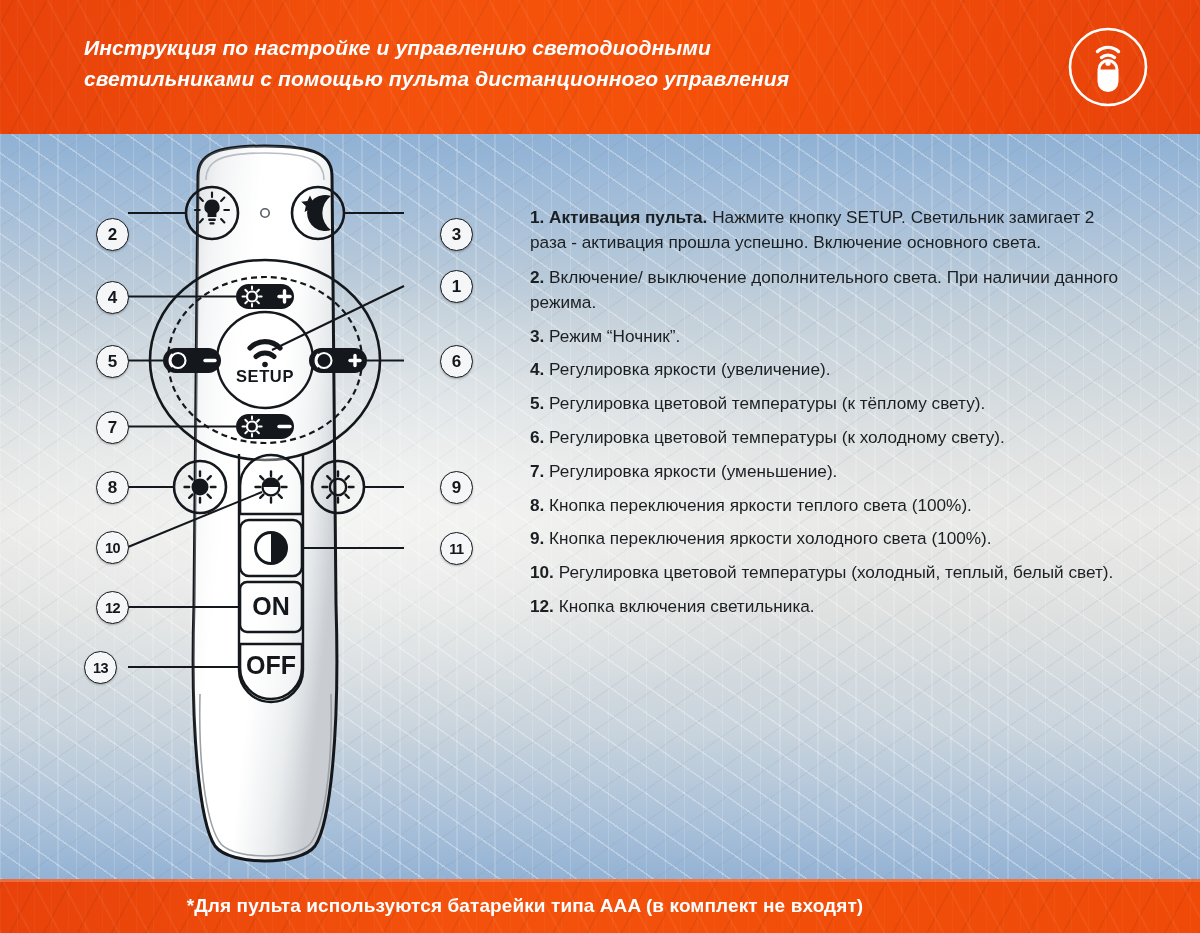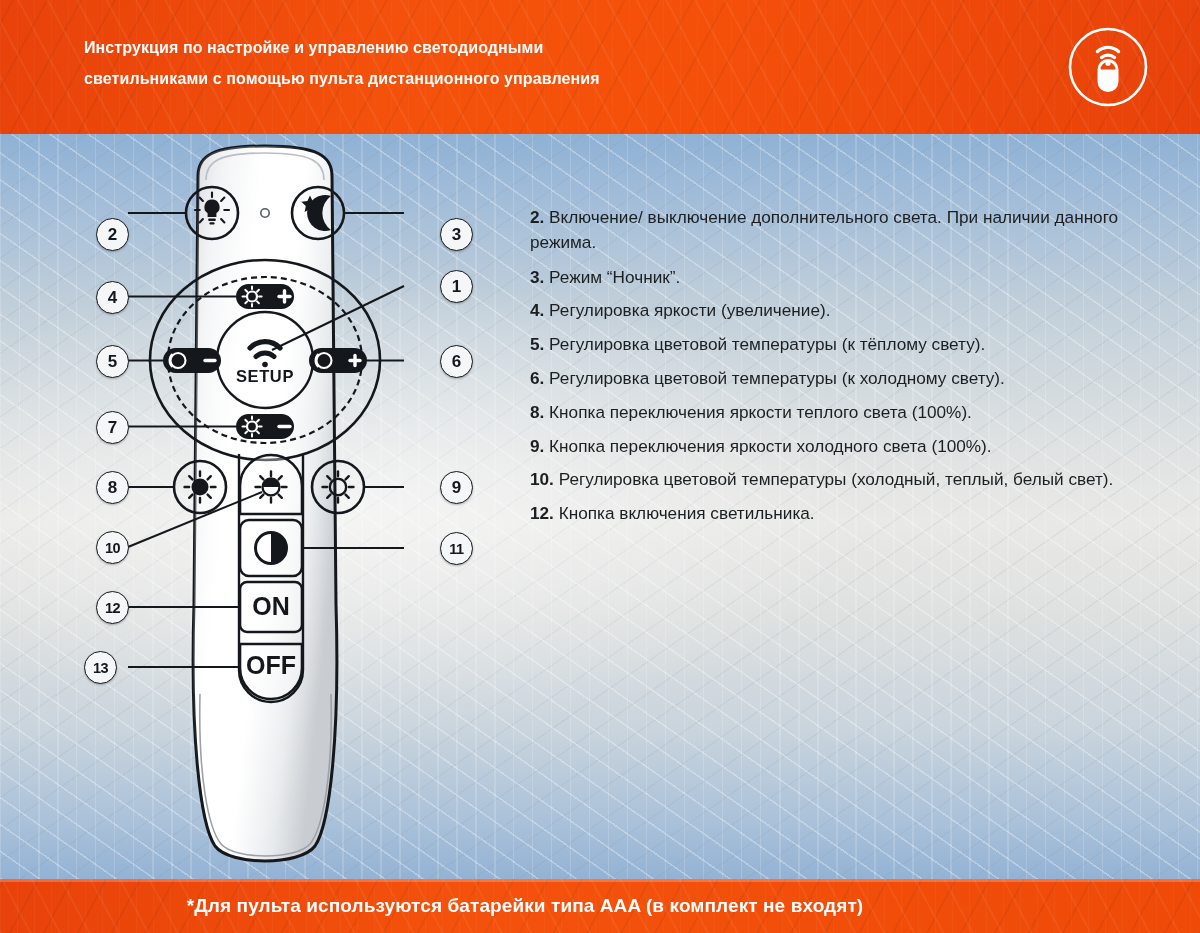--- a/index.html
+++ b/index.html
@@ -18,22 +18,23 @@
   }
   #header .pat{
     position:absolute;inset:0;
     background-image:
       repeating-linear-gradient(62deg, rgba(255,255,255,.055) 0 2px, transparent 2px 26px),
       repeating-linear-gradient(-62deg, rgba(0,0,0,.05) 0 2px, transparent 2px 30px),
       repeating-linear-gradient(90deg, rgba(255,255,255,.03) 0 1px, transparent 1px 17px);
   }
   #header-title{
     position:absolute;left:84px;top:32px;width:930px;
-    color:#fff;font-size:16px;font-weight:bold;line-height:31px;
+    color:#fff;font-size:21px;font-weight:bold;line-height:31px;
     letter-spacing:.1px;
+    font-style:italic;
   }
   #header-title div{white-space:nowrap;}
   #header-icon{
     position:absolute;right:51px;top:26px;width:82px;height:82px;
   }
 
   
   #bg{
     position:absolute;left:0;top:134px;width:1200px;height:745px;
     background:
@@ -377,24 +378,26 @@
   <div class="clabel" style="left:440px; top:345px;">6</div>
   <div class="clabel" style="left:96px;  top:411px;">7</div>
   <div class="clabel" style="left:96px;  top:471px;">8</div>
   <div class="clabel" style="left:440px; top:471px;">9</div>
   <div class="clabel two-d" style="left:96px;  top:531px;">10</div>
   <div class="clabel two-d" style="left:440px; top:532px;">11</div>
   <div class="clabel two-d" style="left:96px;  top:591px;">12</div>
   <div class="clabel two-d" style="left:84px;  top:651px;">13</div>
 
   <div id="instructions">
+      <div class="item"><span class="n">1. </span><b>Активация пульта. </b><span>Нажмите кнопку SETUP. Светильник замигает 2 раза - активация прошла успешно. Включение основного света.</span></div>
       <div class="item"><span class="n">2. </span><span>Включение/ выключение дополнительного света. При наличии данного режима.</span></div>
       <div class="item"><span class="n">3. </span><span>Режим “Ночник”.</span></div>
       <div class="item"><span class="n">4. </span><span>Регулировка яркости (увеличение).</span></div>
       <div class="item"><span class="n">5. </span><span>Регулировка цветовой температуры (к тёплому свету).</span></div>
       <div class="item"><span class="n">6. </span><span>Регулировка цветовой температуры (к холодному свету).</span></div>
+      <div class="item"><span class="n">7. </span><span>Регулировка яркости (уменьшение).</span></div>
       <div class="item"><span class="n">8. </span><span>Кнопка переключения яркости теплого света (100%).</span></div>
       <div class="item"><span class="n">9. </span><span>Кнопка переключения яркости холодного света (100%).</span></div>
       <div class="item"><span class="n">10. </span><span>Регулировка цветовой температуры (холодный, теплый, белый свет).</span></div>
       <div class="item"><span class="n">12. </span><span>Кнопка включения светильника.</span></div>
     </div>
 
 </div>
 
 </body></html>

